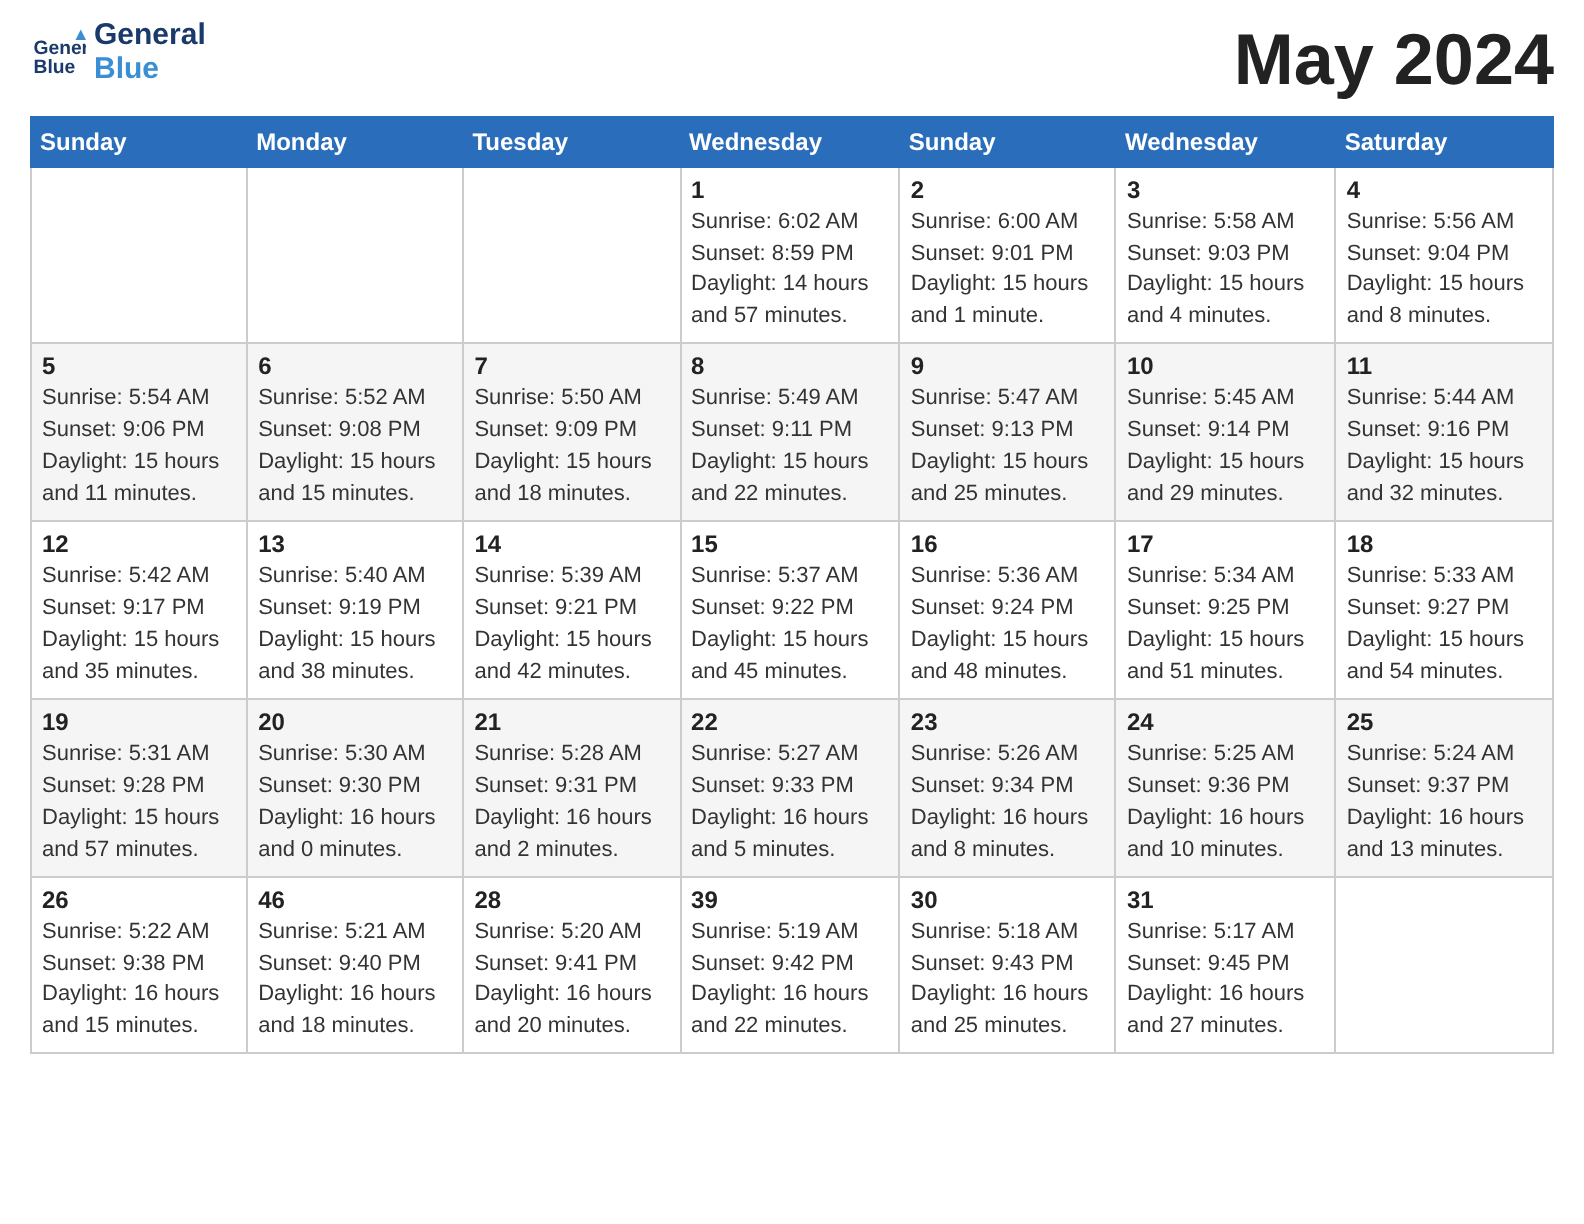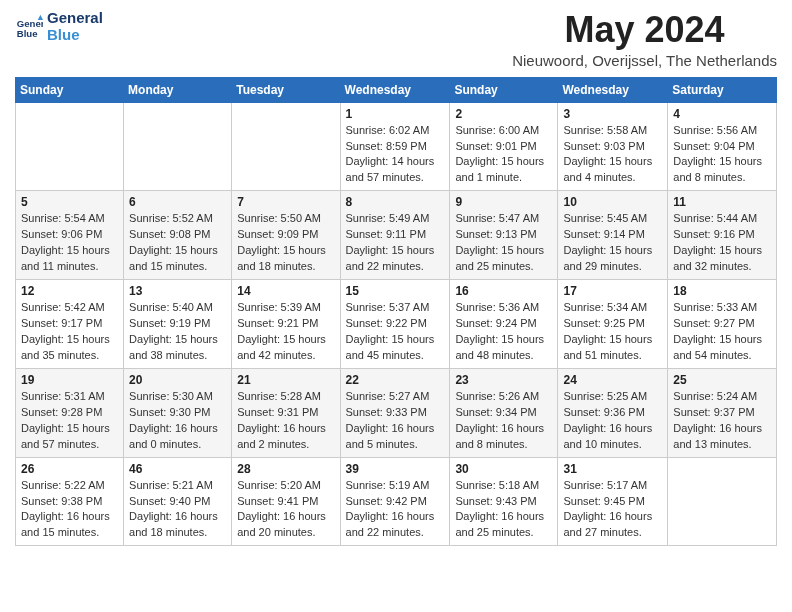--- a/index.html
+++ b/index.html
@@ -19,21 +19,21 @@
     .logo {
       display: flex;
       align-items: center;
       gap: 4px;
     }
     .logo-icon {
       width: 28px;
       height: 28px;
     }
     .title-block {
-      text-align: center;
+      text-align: left;
       margin-left: 40px;
     }
     .month-title {
       font-size: 36px;
       font-weight: bold;
       color: #222;
       line-height: 1.1;
     }
     .location {
       font-size: 15px;
@@ -93,21 +93,20 @@
       <text x="2" y="27" font-size="11" font-weight="bold" fill="#1a3a6b" font-family="Arial">Blue</text>
       <polygon points="26,8 32,8 29,2" fill="#3a8fd4"></polygon>
     </svg>
     <div style="line-height:1.1;">
       <div style="font-size:15px;font-weight:bold;color:#1a3a6b;">General</div>
       <div style="font-size:15px;font-weight:bold;color:#3a8fd4;">Blue</div>
     </div>
   </div>
   <div class="title-block">
     <div class="month-title">May 2024</div>
-    <div class="location">Nieuwoord, Overijssel, The Netherlands</div>
   </div>
 </div>
 
 <table class="calendar">
   <thead>
     <tr>
     <th>Sunday</th>
         <th>Monday</th>
         <th>Tuesday</th>
         <th>Wednesday</th>

